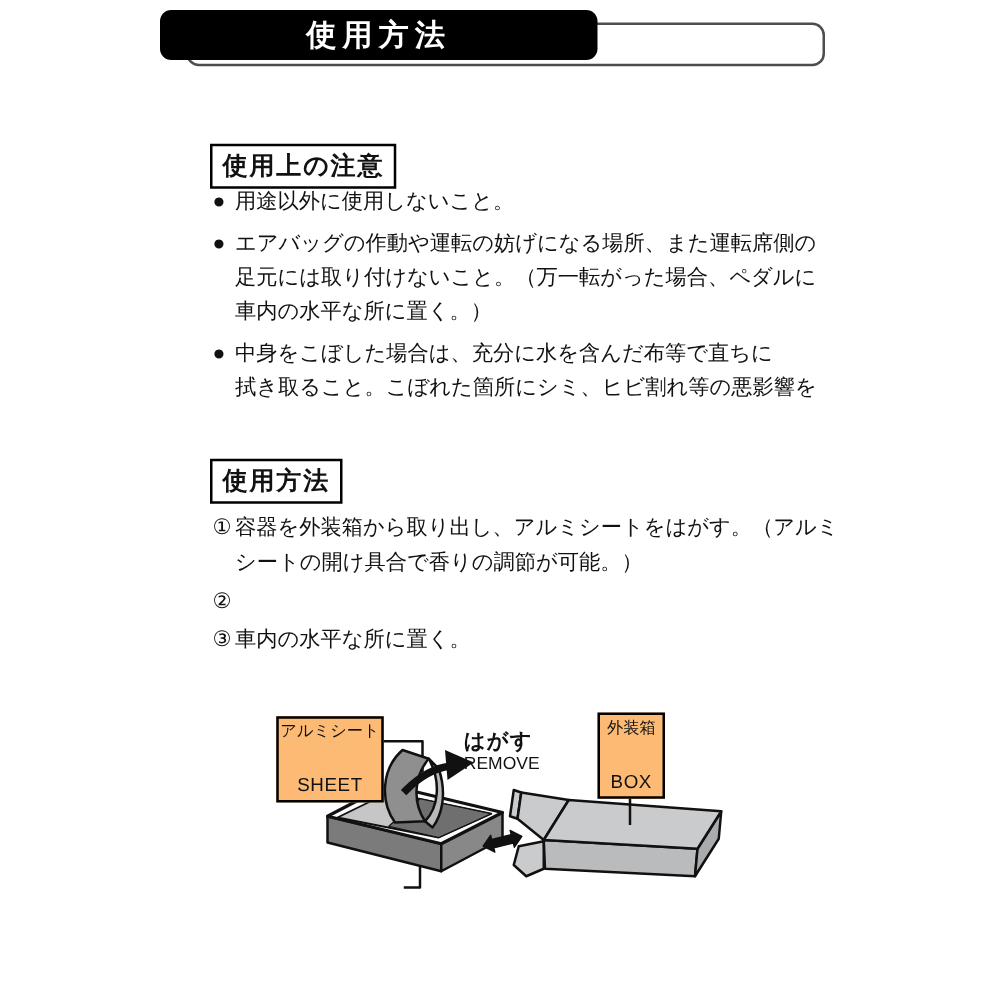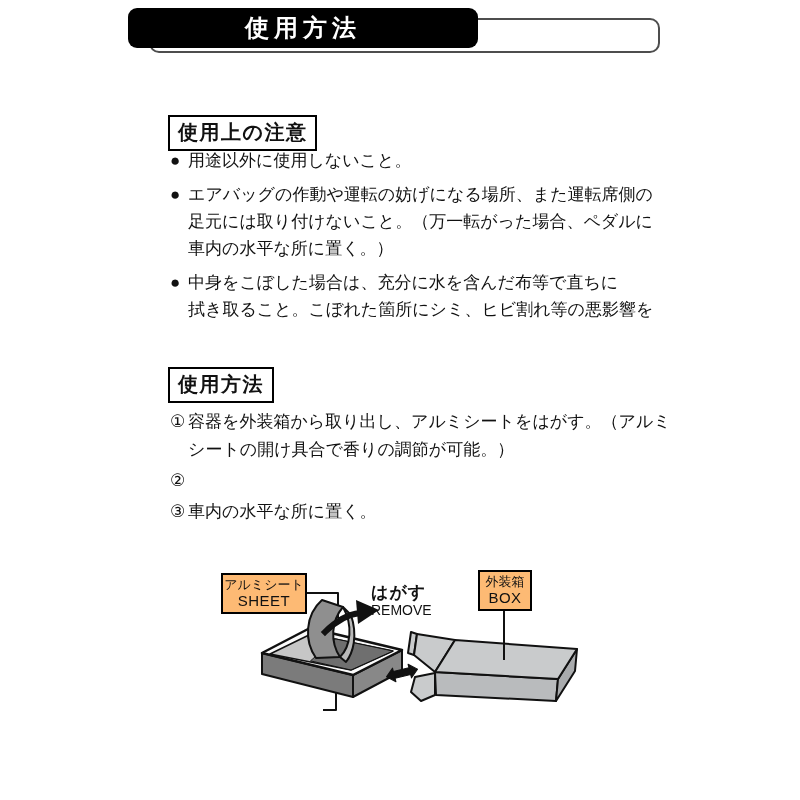--- a/index.html
+++ b/index.html
@@ -31,21 +31,21 @@
   .steps .mk{line-height:28px;}
   .steps .tx{line-height:28px;}
   .steps .li{margin-bottom:3px;}
   
   .diagram-svg{position:absolute;left:190px;top:555px;z-index:1;}
   .dlabel{
     position:absolute;background:#fdba74;border:2px solid #000;box-sizing:border-box;
     text-align:center;z-index:3;padding:2px 0 3px 0;
   }
   .dlabel .jp{display:block;font-size:13px;line-height:16px;}
-  .dlabel .en{display:block;font-size:15px;line-height:16px;letter-spacing:0.5px;}
+  .dlabel .en{display:block;font-size:15px;line-height:16px;letter-spacing:0.5px;margin-top:28px;}
   .remove-note{position:absolute;left:371px;top:584px;z-index:3;line-height:1.1;}
   .remove-note .jp{display:block;font-size:17px;font-weight:bold;letter-spacing:1px;}
   .remove-note .en{display:block;font-size:14px;font-weight:normal;}
 </style>
 </head>
 <body>
 
 <div class="page">
 
   <div class="hdr-outline"></div>

